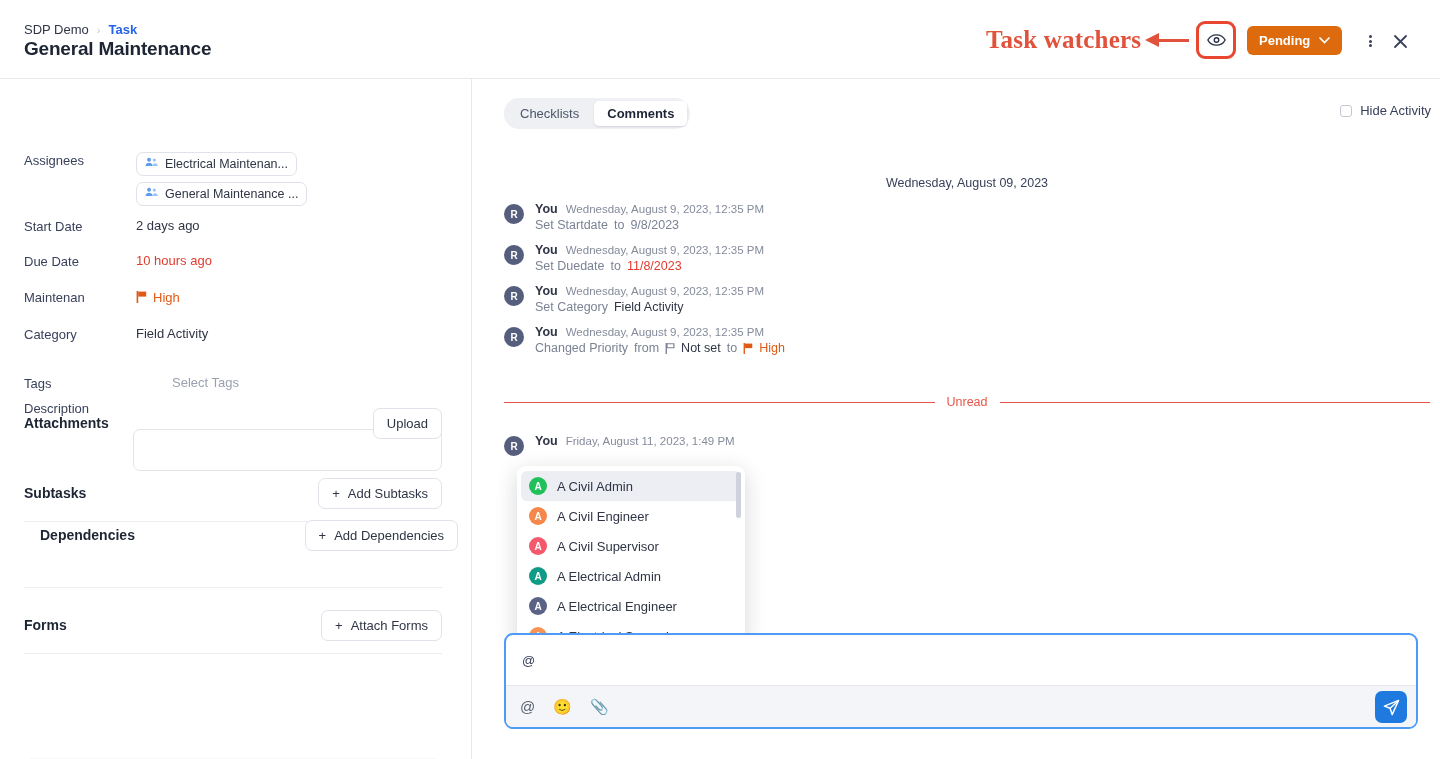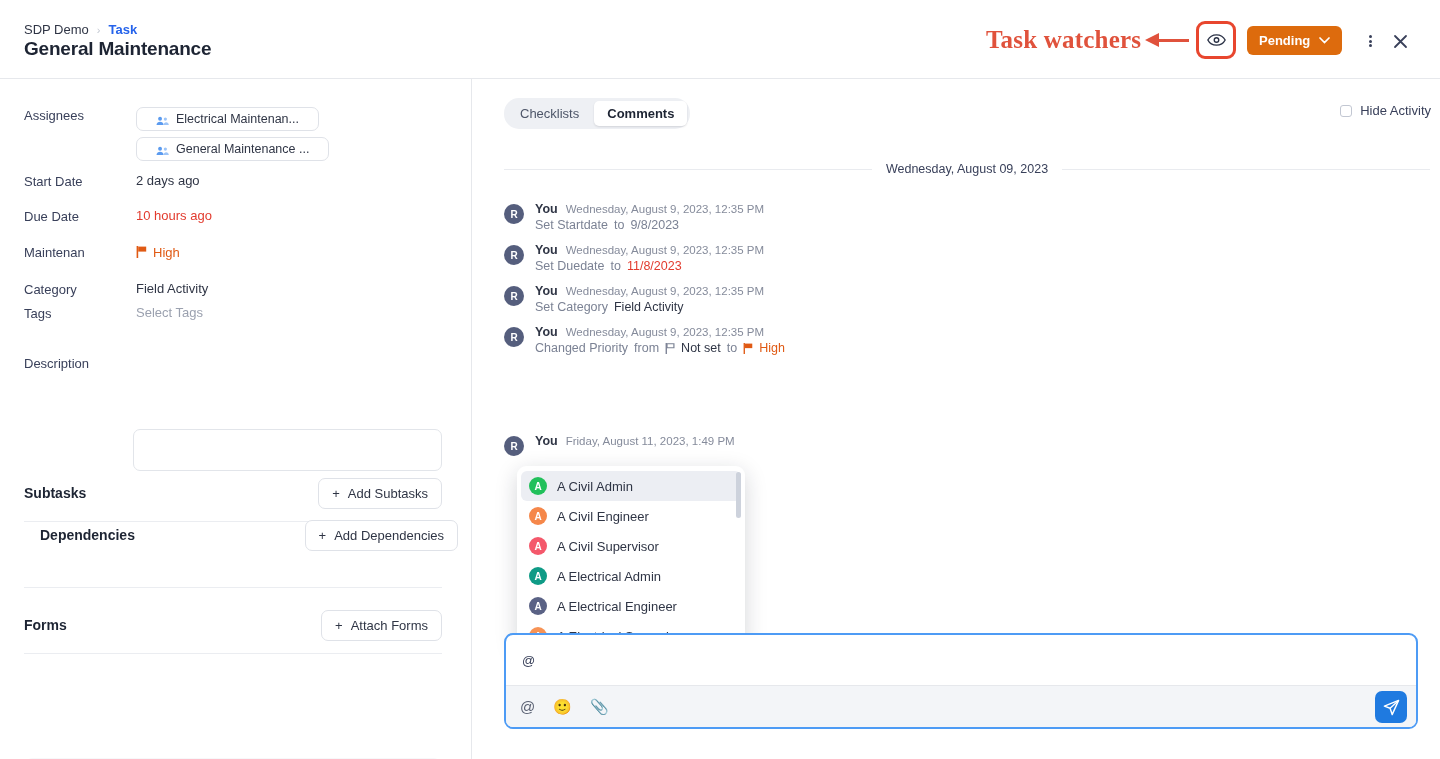--- a/index.html
+++ b/index.html
@@ -51,27 +51,27 @@
   }
   .kebab-btn { left:1358px; }
   .close-btn { left:1388px; }
   .kebab-dot { width:3px; height:3px; background:#39405a; border-radius:50%; margin:1.4px 0; }
 
   
   .left-panel {
     position:absolute; left:0; top:79px; width:472px; height:680px;
     border-right:1px solid #e6e8ec; background:#fff; overflow:hidden;
   }
-  .field-row { position:absolute; left:24px; display:flex; font-size:13px; }
+  .field-row { position:absolute; left:24px; display:flex; font-size:13px;margin-top:45px; }
   .field-label { width:112px; color:#39405a; flex:none; padding-top:1px; }
   .field-value { color:#2f3545; }
   .chip {
-    display:inline-flex; align-items:flex-end; gap:7px;
+    display:inline-flex; align-items:flex-start; gap:7px;
     border:1px solid #dfe2e8; border-radius:7px; background:#fff;
-    padding:4px 19px; font-size:12.5px; color:#2f3545; margin-bottom:6px; cursor:pointer;
+    padding:4px 8px; font-size:12.5px; color:#2f3545; margin-bottom:6px; cursor:pointer;
   }
   .muted { color:#9ba1af; }
   .danger { color:#e23b2e; }
   .hot { color:#e05a14; }
 
   .desc-box {
     position:absolute; left:133px; top:350px; width:309px; height:42px;
     border:1px solid #e2e5ea; border-radius:7px; background:#fff; cursor:text;
   }
 
@@ -101,21 +101,21 @@
   }
   .tab { padding:5px 13px; font-size:13px; border-radius:5px; color:#4d5568; cursor:pointer; white-space:nowrap; }
   .tab.active { background:#fff; color:#1d2433; font-weight:bold; box-shadow:0 1px 2px rgba(20,25,40,.13); }
 
   .hide-activity {
     position:absolute; right:9px; top:24px; display:flex; align-items:center; gap:8px;
     font-size:13px; color:#39405a; cursor:pointer;
   }
   .checkbox { width:12px; height:12px; border:1.4px solid #c2c7d2; border-radius:3px; background:#fff; }
 
-  .day-sep { position:absolute; left:31px; top:83px; width:926px; display:flex; align-items:center; gap:14px; }
+  .day-sep { position:absolute; left:31px; top:83px; width:926px; display:flex; align-items:center; gap:14px;flex-direction:column; }
   .day-sep .line { flex:1; height:1px; background:#e9ebef; }
   .day-sep .txt { font-size:12.5px; color:#39405a; white-space:nowrap; }
 
   .activity { position:absolute; left:31px; top:123px; width:926px; }
   .act-row { display:flex; gap:11px; margin-bottom:11px; }
   .av {
     width:20px; height:20px; border-radius:50%; background:#555e7d; color:#fff;
     font-size:10px; display:flex; align-items:center; justify-content:center; flex:none; margin-top:2px; font-weight:bold;
   }
   .act-head { display:flex; align-items:baseline; gap:8px; }
@@ -254,30 +254,36 @@
         </svg>
         <span>High</span>
       </div>
     </div>
 
     <div class="field-row" style="top:202px;">
       <div class="field-label">Category</div>
       <div class="field-value">Field Activity</div>
     </div>
 
-    <div class="field-row" style="top:226px;">
+    <div class="field-row" style="top:251px;gap:36px;">
       <div class="field-label">Tags</div>
       <div class="field-value muted">Select Tags</div>
     </div>
 
     <div class="field-row" style="top:276px;">
       <div class="field-label">Description</div>
     </div>
     <div class="desc-box"></div>
 
+    <div class="section-row" style="top:317px;">
+      <span class="section-title">Attachments</span>
+      <span class="ghost-btn">
+        <span>Upload</span>
+      </span>
+    </div>
 
     <div class="section-row" style="top:387px;">
       <span class="section-title">Subtasks</span>
       <span class="ghost-btn">
         <span>+</span>
         <span>Add Subtasks</span>
       </span>
     </div>
     <div class="divider" style="top:442px;"></div>
 
@@ -387,20 +393,25 @@
             <svg width="10" height="11" viewBox="0 0 11 12">
               <path d="M1.4 0v12" stroke="#e05a14" stroke-width="1.5"></path>
               <path d="M2.2 0.6h8v5h-8z" fill="#e05a14"></path>
             </svg>
             <span class="hot">High</span>
           </div>
         </div>
       </div>
     </div>
 
+    <div class="unread-sep">
+      <span class="line"></span>
+      <span class="txt">Unread</span>
+      <span class="line"></span>
+    </div>
 
     <div class="unread-row">
       <div class="act-row">
         <span class="av">R</span>
         <div class="act-head">
           <span class="act-who">You</span>
           <span class="act-time">Friday, August 11, 2023, 1:49 PM</span>
         </div>
       </div>
     </div>

